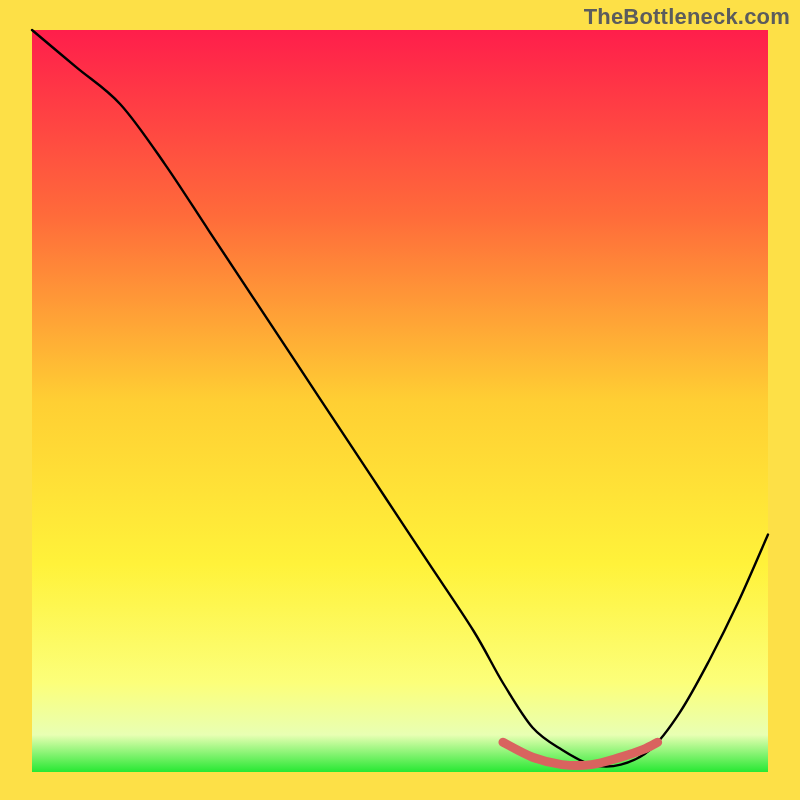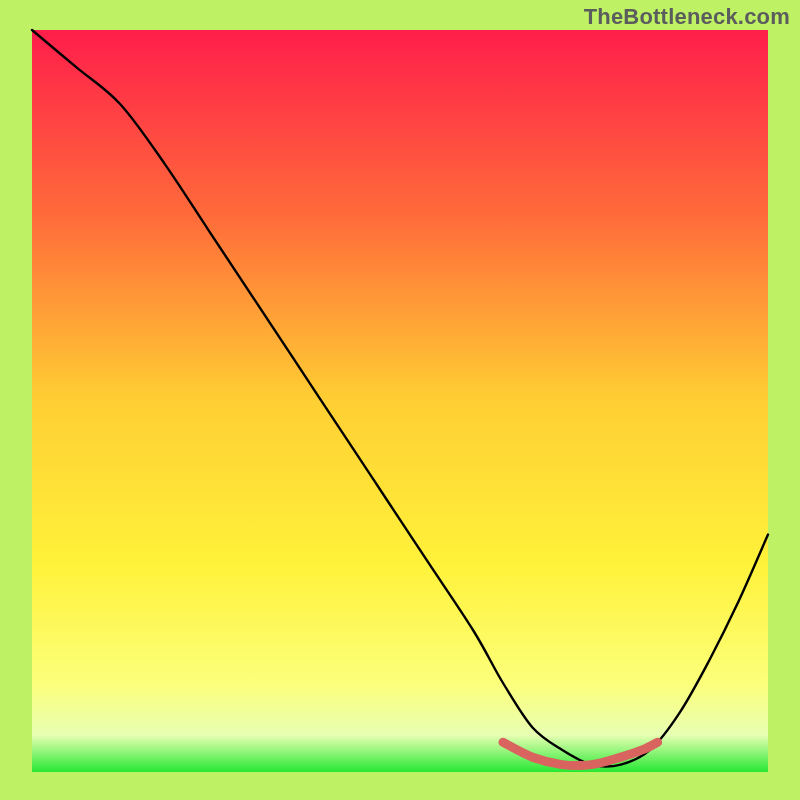--- a/index.html
+++ b/index.html
@@ -7,21 +7,21 @@
     padding: 0;
     width: 800px;
     height: 800px;
     background: #000;
     overflow: hidden;
   }
   .wrap {
     position: relative;
     width: 800px;
     height: 800px;
-    background: #bef264;
+    background: #fde047;
   }
   .watermark {
     position: absolute;
     top: 4px;
     right: 10px;
     font-family: Arial, Helvetica, sans-serif;
     font-size: 22px;
     font-weight: 600;
     color: #5b5c5d;
     letter-spacing: 0.2px;

